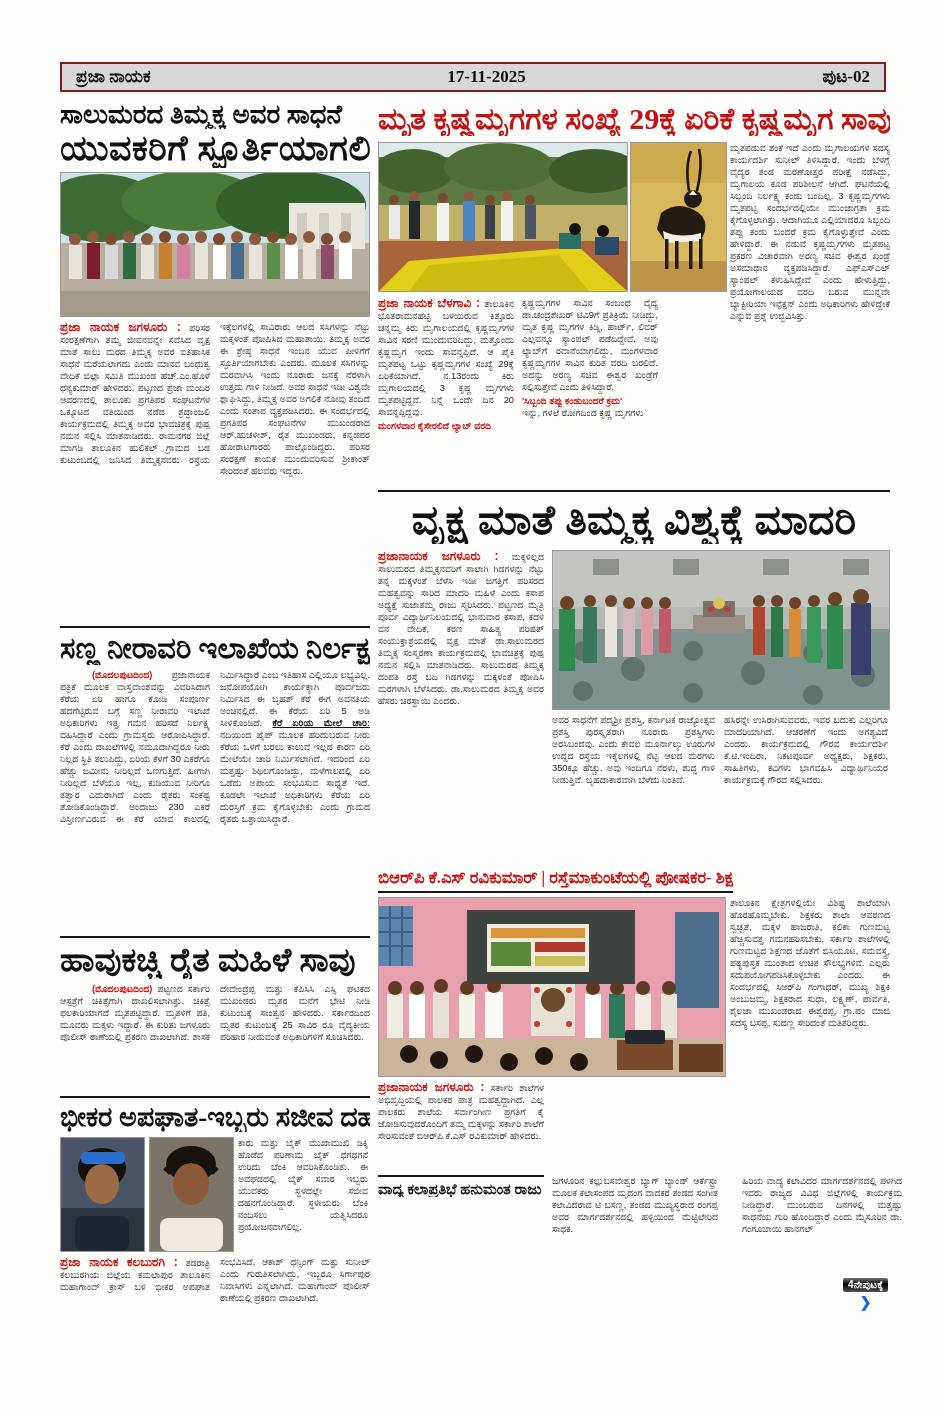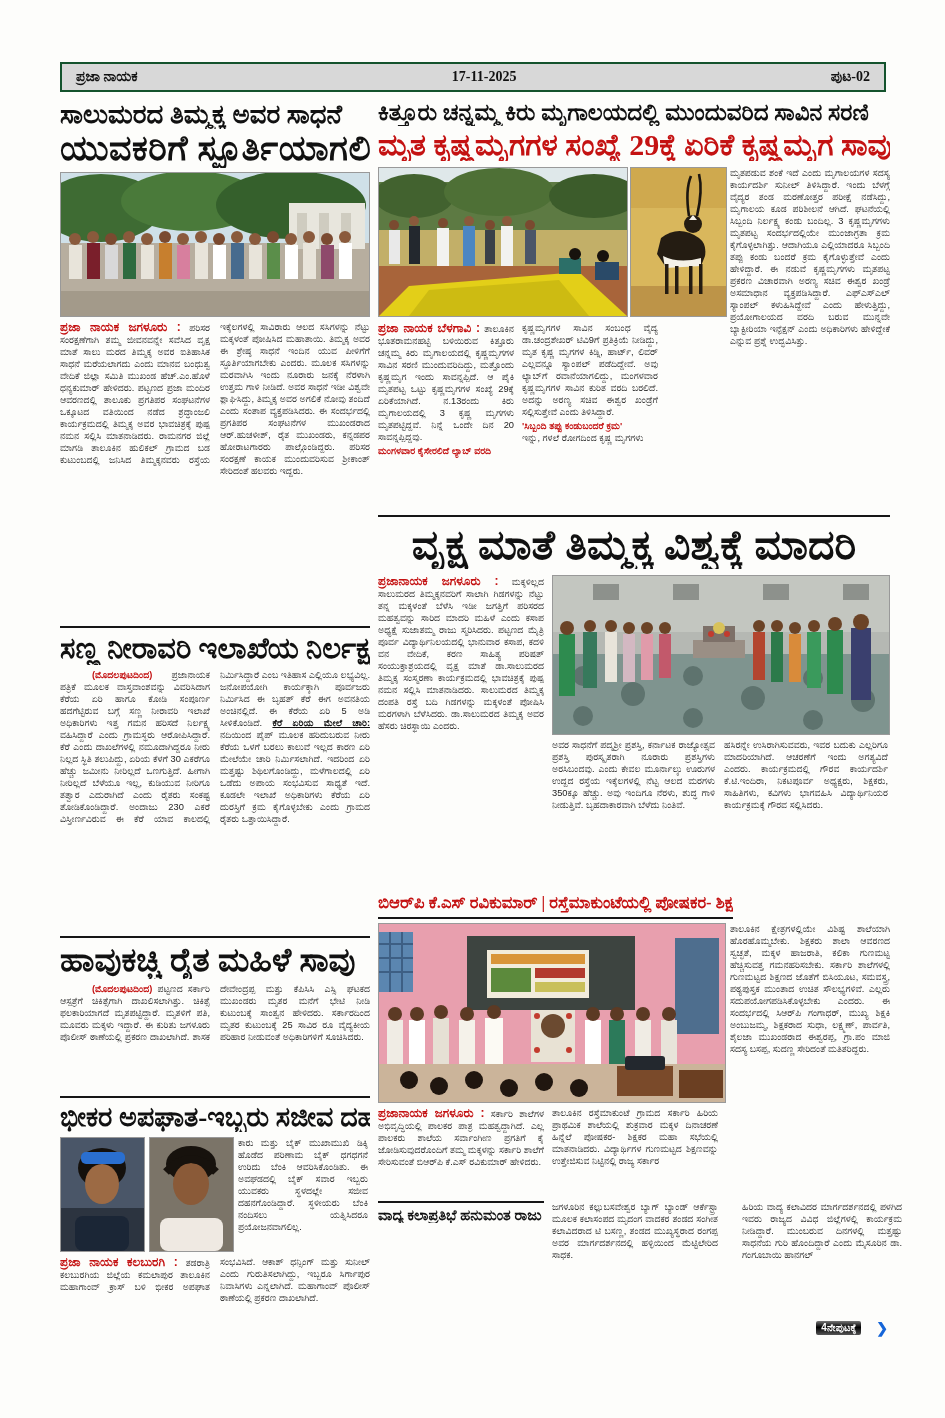--- a/index.html
+++ b/index.html
@@ -1,40 +1,40 @@
 <!DOCTYPE html>
 <html><head>
 <meta charset="utf-8">
 <style>
   html,body{margin:0;padding:0;background:#888;}
   .sheet{position:relative;width:945px;height:1418px;background:#fdfdfb;margin:0 auto;
     font-family:"Liberation Sans",sans-serif;color:#111;overflow:hidden;}
   
   .masthead{position:absolute;left:60px;top:62px;width:826px;height:30px;
-    background:#d8d8d8;border:2px solid #14532d;display:flex;align-items:center;
+    background:#d8d8d8;border:2px solid #7f1d1d;display:flex;align-items:center;
     justify-content:space-between;padding:0 14px;box-sizing:border-box;
-    font-family:"Liberation Serif",serif;font-weight:bold;font-size:14px;}
+    font-family:"Liberation Serif",serif;font-weight:bold;font-size:17px;}
   .blocks{position:absolute;left:60px;top:100px;width:830px;}
   .leftcol{position:absolute;left:0;top:0;width:310px;}
   .rightcol{position:absolute;left:318px;top:0;width:512px;}
   h1,h2,h3{margin:0;font-family:"Liberation Serif",serif;font-weight:bold;line-height:1.12;}
   .hl-sm{font-size:26px;}
   .hl-lg{font-size:35px;letter-spacing:.5px;}
   .red{color:#c41212;}
   .rule{border:none;border-top:2px solid #161616;margin:5px 0 4px 0;}
   .body-cols{column-gap:10px;text-align:justify;font-size:9.3px;line-height:12px;
     overflow:hidden;color:#222;}
   .two{column-count:2;}
   .byline{font-weight:bold;color:#c41212;font-size:12px;}
   .lead-red{font-weight:bold;color:#c41212;padding-left:32px;}
   .subhead-b{font-weight:bold;color:#111;}
   .subhead-red{font-weight:bold;color:#c41212;display:block;margin-top:2px;}
   .photo{display:block;border:1px solid #999;}
   .caption{font-size:9.3px;line-height:12px;text-align:justify;color:#222;}
-  .cont-marker{position:absolute;right:2px;bottom:2px;display:flex;align-items:center;gap:15px;}
+  .cont-marker{position:absolute;right:2px;bottom:2px;display:flex;align-items:center;gap:3px;flex-direction:column;}
   .cont-box{background:linear-gradient(180deg,#777,#000 45%,#555);color:#fff;
     font-size:10px;font-weight:bold;padding:1px 5px;border-radius:2px;}
   .cont-arrow{color:#1565d8;font-size:14px;font-weight:bold;line-height:1;}
   .abs{position:absolute;}
 </style>
 </head>
 <body>
 
 <div class="sheet">
 
@@ -144,21 +144,20 @@
       </div>
       <div class="body-cols two" style="height:58px;margin-top:4px;">
         <span class="byline">ಪ್ರಜಾ ನಾಯಕ ಕಲಬುರಗಿ :</span>
         <span>ತಡರಾತ್ರಿ ಕಲಬುರಗಿಯ ಜಿಲ್ಲೆಯ ಕಮಲಾಪುರ ತಾಲೂಕಿನ ಮಹಾಗಾಂವ್ ಕ್ರಾಸ್ ಬಳಿ ಭೀಕರ ಅಪಘಾತ ಸಂಭವಿಸಿದೆ.</span>
         <span>ಆಕಾಶ್ ಧನ್ಸಿಂಗ್ ಮತ್ತು ಸುನೀಲ್ ಎಂದು ಗುರುತಿಸಲಾಗಿದ್ದು, ಇಬ್ಬರೂ ಸಿರ್ಗಾಪುರ ನಿವಾಸಿಗಳು ಎನ್ನಲಾಗಿದೆ. ಮಹಾಗಾಂವ್ ಪೊಲೀಸ್ ಠಾಣೆಯಲ್ಲಿ ಪ್ರಕರಣ ದಾಖಲಾಗಿದೆ.</span>
       </div>
     </div>
 
     <div class="rightcol">
 
-      <h2 style="font-size:23px;white-space:nowrap;overflow:hidden;">ಕಿತ್ತೂರು ಚನ್ನಮ್ಮ ಕಿರು ಮೃಗಾಲಯದಲ್ಲಿ ಮುಂದುವರಿದ ಸಾವಿನ ಸರಣಿ</h2>
       <h2 class="red" style="font-size:30px;white-space:nowrap;overflow:hidden;margin-top:2px;">ಮೃತ ಕೃಷ್ಣಮೃಗಗಳ ಸಂಖ್ಯೆ 29ಕ್ಕೆ ಏರಿಕೆ ಕೃಷ್ಣಮೃಗ ಸಾವು</h2>
 
       <div style="position:relative;height:342px;margin-top:6px;">
         <svg class="abs photo" style="left:0;top:0;" width="248" height="148" viewBox="0 0 248 148">
           <rect width="248" height="148" fill="#dfe8ea"></rect>
           <rect y="14" width="248" height="56" fill="#5d7a43"></rect>
           <ellipse cx="35" cy="28" rx="40" ry="22" fill="#42622f"></ellipse>
           <ellipse cx="120" cy="24" rx="55" ry="24" fill="#4e7036"></ellipse>
           <ellipse cx="215" cy="28" rx="45" ry="22" fill="#3c5c2b"></ellipse>
           <rect y="62" width="248" height="40" fill="#c2af68"></rect>
@@ -336,21 +335,20 @@
             </g>
           <rect x="238" y="142" width="56" height="30" fill="#7a4a2a"></rect>
           <rect x="300" y="146" width="44" height="28" fill="#6b3f22"></rect>
           <rect x="246" y="132" width="40" height="14" rx="3" fill="#23282e"></rect>
         </svg>
         <div class="abs caption" style="left:352px;top:0;width:160px;height:272px;overflow:hidden;">ತಾಲೂಕಿನ ಕ್ಷೇತ್ರಗಳಲ್ಲಿಯೇ ವಿಶಿಷ್ಟ ಶಾಲೆಯಾಗಿ ಹೊರಹೊಮ್ಮಬೇಕು. ಶಿಕ್ಷಕರು ಶಾಲಾ ಆವರಣದ ಸ್ವಚ್ಛತೆ, ಮಕ್ಕಳ ಹಾಜರಾತಿ, ಕಲಿಕಾ ಗುಣಮಟ್ಟ ಹೆಚ್ಚಿಸುವತ್ತ ಗಮನಹರಿಸಬೇಕು. ಸರ್ಕಾರಿ ಶಾಲೆಗಳಲ್ಲಿ ಗುಣಮಟ್ಟದ ಶಿಕ್ಷಣದ ಜೊತೆಗೆ ಬಿಸಿಯೂಟ, ಸಮವಸ್ತ್ರ, ಪಠ್ಯಪುಸ್ತಕ ಮುಂತಾದ ಉಚಿತ ಸೌಲಭ್ಯಗಳಿವೆ. ಎಲ್ಲರು ಸದುಪಯೋಗಪಡಿಸಿಕೊಳ್ಳಬೇಕು ಎಂದರು. ಈ ಸಂದರ್ಭದಲ್ಲಿ ಸಿಆರ್‌ಪಿ ಗಂಗಾಧರ್, ಮುಖ್ಯ ಶಿಕ್ಷಕಿ ಅಂಬುಜಮ್ಮ, ಶಿಕ್ಷಕರಾದ ಸುಧಾ, ಲಕ್ಷ್ಮಣ್, ಪಾರ್ವತಿ, ಶೈಲಜಾ ಮುಖಂಡರಾದ ಈಶ್ವರಪ್ಪ, ಗ್ರಾ.ಪಂ ಮಾಜಿ ಸದಸ್ಯ ಬಸಪ್ಪ, ಸುದಣ್ಣ ಸೇರಿದಂತೆ ಮತಿತರಿದ್ದರು.</div>
         <div class="abs caption" style="left:0;top:184px;width:166px;height:86px;overflow:hidden;">
           <span class="byline">ಪ್ರಜಾನಾಯಕ ಜಗಳೂರು :</span>
           <span>ಸರ್ಕಾರಿ ಶಾಲೆಗಳ ಅಭಿವೃದ್ಧಿಯಲ್ಲಿ ಪಾಲಕರ ಪಾತ್ರ ಮಹತ್ವದ್ದಾಗಿದೆ. ಎಲ್ಲ ಪಾಲಕರು ಶಾಲೆಯ ಸರ್ವಾಂಗೀಣ ಪ್ರಗತಿಗೆ ಕೈ ಜೋಡಿಸುವುದರೊಂದಿಗೆ ತಮ್ಮ ಮಕ್ಕಳನ್ನು ಸರ್ಕಾರಿ ಶಾಲೆಗೆ ಸೇರಿಸುವಂತೆ ಬಿಆರ್‌ಪಿ ಕೆ.ಎಸ್ ರವಿಕುಮಾರ್ ಹೇಳಿದರು.</span>
         </div>
-        <div class="abs caption" style="left:174px;top:184px;width:166px;height:86px;overflow:hidden;">ತಾಲೂಕಿನ ರಸ್ತೆಮಾಕುಂಟೆ ಗ್ರಾಮದ ಸರ್ಕಾರಿ ಹಿರಿಯ ಪ್ರಾಥಮಿಕ ಶಾಲೆಯಲ್ಲಿ ಶುಕ್ರವಾರ ಮಕ್ಕಳ ದಿನಾಚರಣೆ ಹಿನ್ನೆಲೆ ಪೋಷಕರ- ಶಿಕ್ಷಕರ ಮಹಾ ಸಭೆಯಲ್ಲಿ ಮಾತನಾಡಿದರು. ವಿದ್ಯಾರ್ಥಿಗಳ ಗುಣಮಟ್ಟದ ಶಿಕ್ಷಣವನ್ನು ಉತ್ತೇಜಿಸುವ ನಿಟ್ಟಿನಲ್ಲಿ ರಾಜ್ಯ ಸರ್ಕಾರ</div>
       </div>
 
       <div style="position:relative;height:136px;margin-top:6px;">
         <div class="abs" style="left:0;top:0;width:166px;">
           <h3 style="font-size:14.5px;border-top:2px solid #161616;padding-top:4px;white-space:nowrap;overflow:hidden;">ವಾದ್ಯ ಕಲಾಪ್ರತಿಭೆ ಹನುಮಂತ ರಾಜು ಹೆಚ್.ಬಿ.</h3>
         </div>
         <div class="abs caption" style="left:174px;top:0;width:166px;height:134px;overflow:hidden;">ಜಗಳೂರಿನ ಕಲ್ಲುಬಸವೇಶ್ವರ ಬ್ಯಾಗ್ ಬ್ಯಾಂಡ್ ಆರ್ಕೆಸ್ಟ್ರಾ ಮೂಲಕ ಕಲಾಸಂಪದ ಮೃದಂಗ ವಾದಕರ ತಂಡದ ಸಂಗೀತ ಕಲಾವಿದರಾದ ಟಿ ಬಸಣ್ಣ, ತಂಡದ ಮುಖ್ಯಸ್ಥರಾದ ರಂಗಪ್ಪ ಅವರ ಮಾರ್ಗದರ್ಶನದಲ್ಲಿ ಹಳ್ಳಿಯಿಂದ ಮೆಟ್ಟಿಲೇರಿದ ಸಾಧಕ.</div>
         <div class="abs caption" style="left:364px;top:0;width:160px;height:110px;overflow:hidden;">ಹಿರಿಯ ವಾದ್ಯ ಕಲಾವಿದರ ಮಾರ್ಗದರ್ಶನದಲ್ಲಿ ಪಳಗಿದ ಇವರು ರಾಜ್ಯದ ವಿವಿಧ ಜಿಲ್ಲೆಗಳಲ್ಲಿ ಕಾರ್ಯಕ್ರಮ ನೀಡಿದ್ದಾರೆ. ಮುಂಬರುವ ದಿನಗಳಲ್ಲಿ ಮತ್ತಷ್ಟು ಸಾಧನೆಯ ಗುರಿ ಹೊಂದಿದ್ದಾರೆ ಎಂದು ಮೈಸೂರಿನ ಡಾ. ಗಂಗೂಬಾಯಿ ಹಾನಗಲ್</div>
         <div class="cont-marker">
           <span class="cont-box">4ನೇಪುಟಕ್ಕೆ</span>

